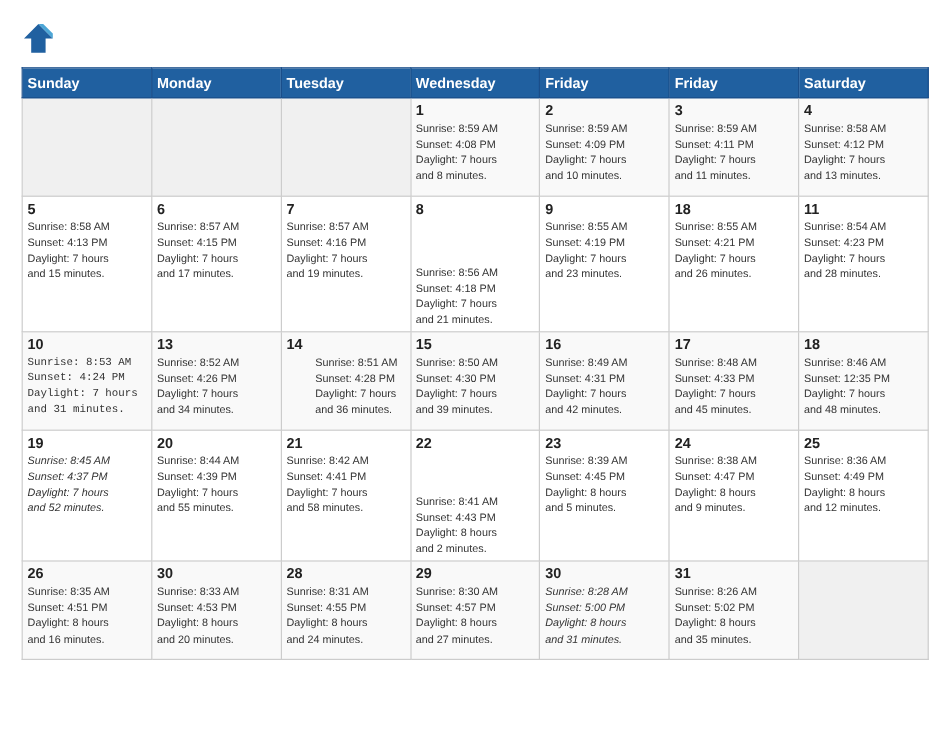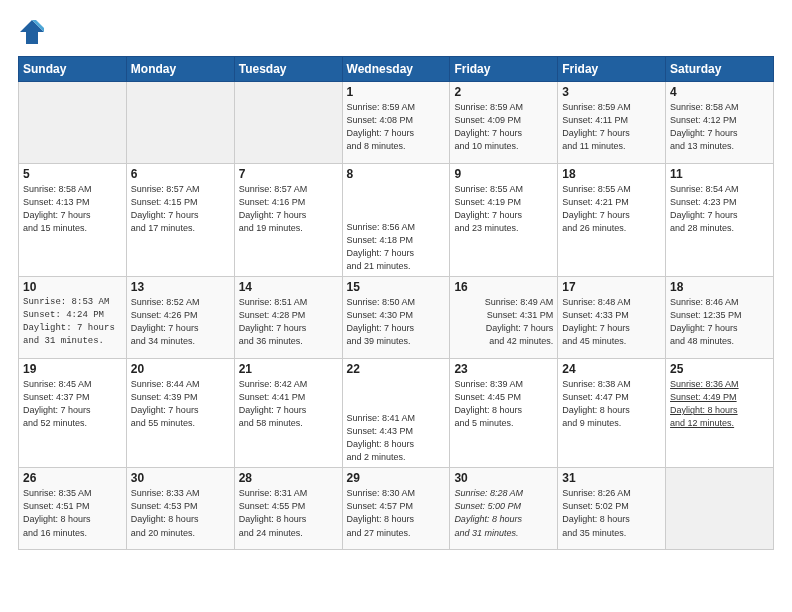--- a/index.html
+++ b/index.html
@@ -229,35 +229,35 @@
           </td>
           <td>
             <span class="day-num">13</span>
             <div class="cell-info" style="white-space: pre-line;">Sunrise: 8:52 AM
 Sunset: 4:26 PM
 Daylight: 7 hours
 and 34 minutes.</div>
           </td>
           <td>
             <span class="day-num">14</span>
-            <div class="cell-info" style="white-space: pre-line;">Sunrise: 8:51 AM
+            <div class="cell-info" style="white-space: pre-line; margin-left: 24px;">Sunrise: 8:51 AM
 Sunset: 4:28 PM
 Daylight: 7 hours
 and 36 minutes.</div>
           </td>
           <td>
             <span class="day-num">15</span>
             <div class="cell-info" style="white-space: pre-line;">Sunrise: 8:50 AM
 Sunset: 4:30 PM
 Daylight: 7 hours
 and 39 minutes.</div>
           </td>
           <td>
             <span class="day-num">16</span>
-            <div class="cell-info" style="white-space: pre-line; text-align: right;">Sunrise: 8:49 AM
+            <div class="cell-info" style="white-space: pre-line;">Sunrise: 8:49 AM
 Sunset: 4:31 PM
 Daylight: 7 hours
 and 42 minutes.</div>
           </td>
           <td>
             <span class="day-num">17</span>
             <div class="cell-info" style="white-space: pre-line;">Sunrise: 8:48 AM
 Sunset: 4:33 PM
 Daylight: 7 hours
 and 45 minutes.</div>
@@ -266,21 +266,21 @@
             <span class="day-num">18</span>
             <div class="cell-info" style="white-space: pre-line;">Sunrise: 8:46 AM
 Sunset: 12:35 PM
 Daylight: 7 hours
 and 48 minutes.</div>
           </td>
         </tr>
         <tr>
           <td>
             <span class="day-num">19</span>
-            <div class="cell-info" style="white-space: pre-line;">Sunrise: 8:45 AM
+            <div class="cell-info" style="white-space: pre-line; font-style: italic;">Sunrise: 8:45 AM
 Sunset: 4:37 PM
 Daylight: 7 hours
 and 52 minutes.</div>
           </td>
           <td>
             <span class="day-num">20</span>
             <div class="cell-info" style="white-space: pre-line;">Sunrise: 8:44 AM
 Sunset: 4:39 PM
 Daylight: 7 hours
 and 55 minutes.</div>
@@ -308,21 +308,21 @@
           </td>
           <td>
             <span class="day-num">24</span>
             <div class="cell-info" style="white-space: pre-line;">Sunrise: 8:38 AM
 Sunset: 4:47 PM
 Daylight: 8 hours
 and 9 minutes.</div>
           </td>
           <td>
             <span class="day-num">25</span>
-            <div class="cell-info" style="white-space: pre-line; text-decoration: underline;">Sunrise: 8:36 AM
+            <div class="cell-info" style="white-space: pre-line;">Sunrise: 8:36 AM
 Sunset: 4:49 PM
 Daylight: 8 hours
 and 12 minutes.</div>
           </td>
         </tr>
         <tr>
           <td>
             <span class="day-num">26</span>
             <div class="cell-info" style="white-space: pre-line;">Sunrise: 8:35 AM
 Sunset: 4:51 PM

